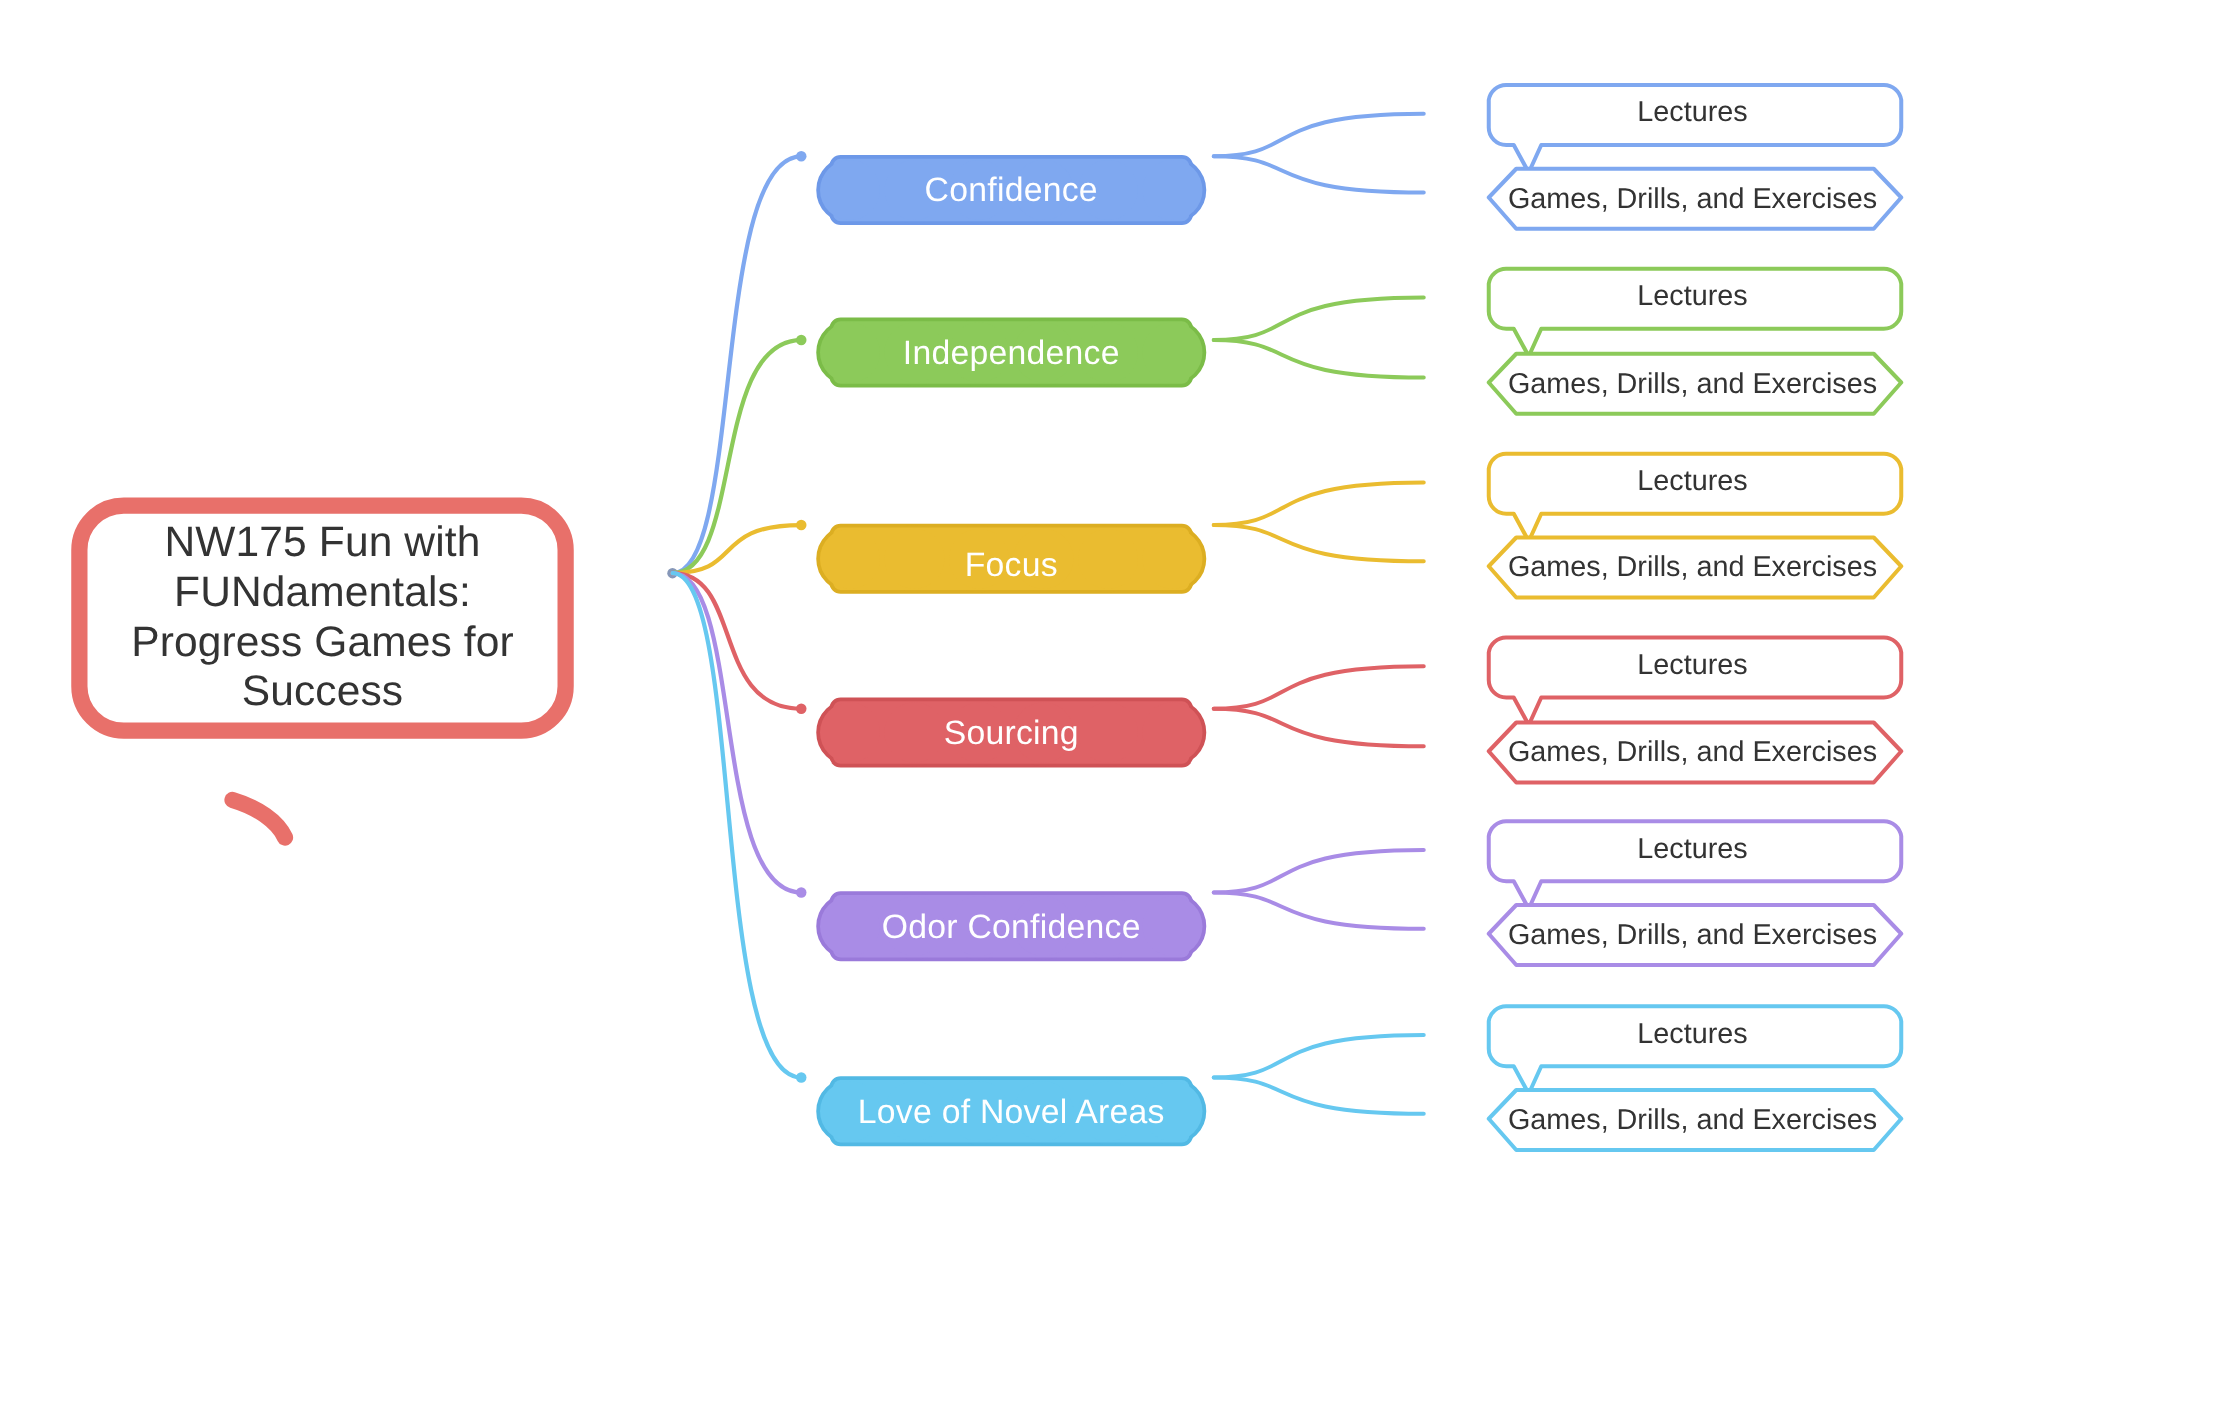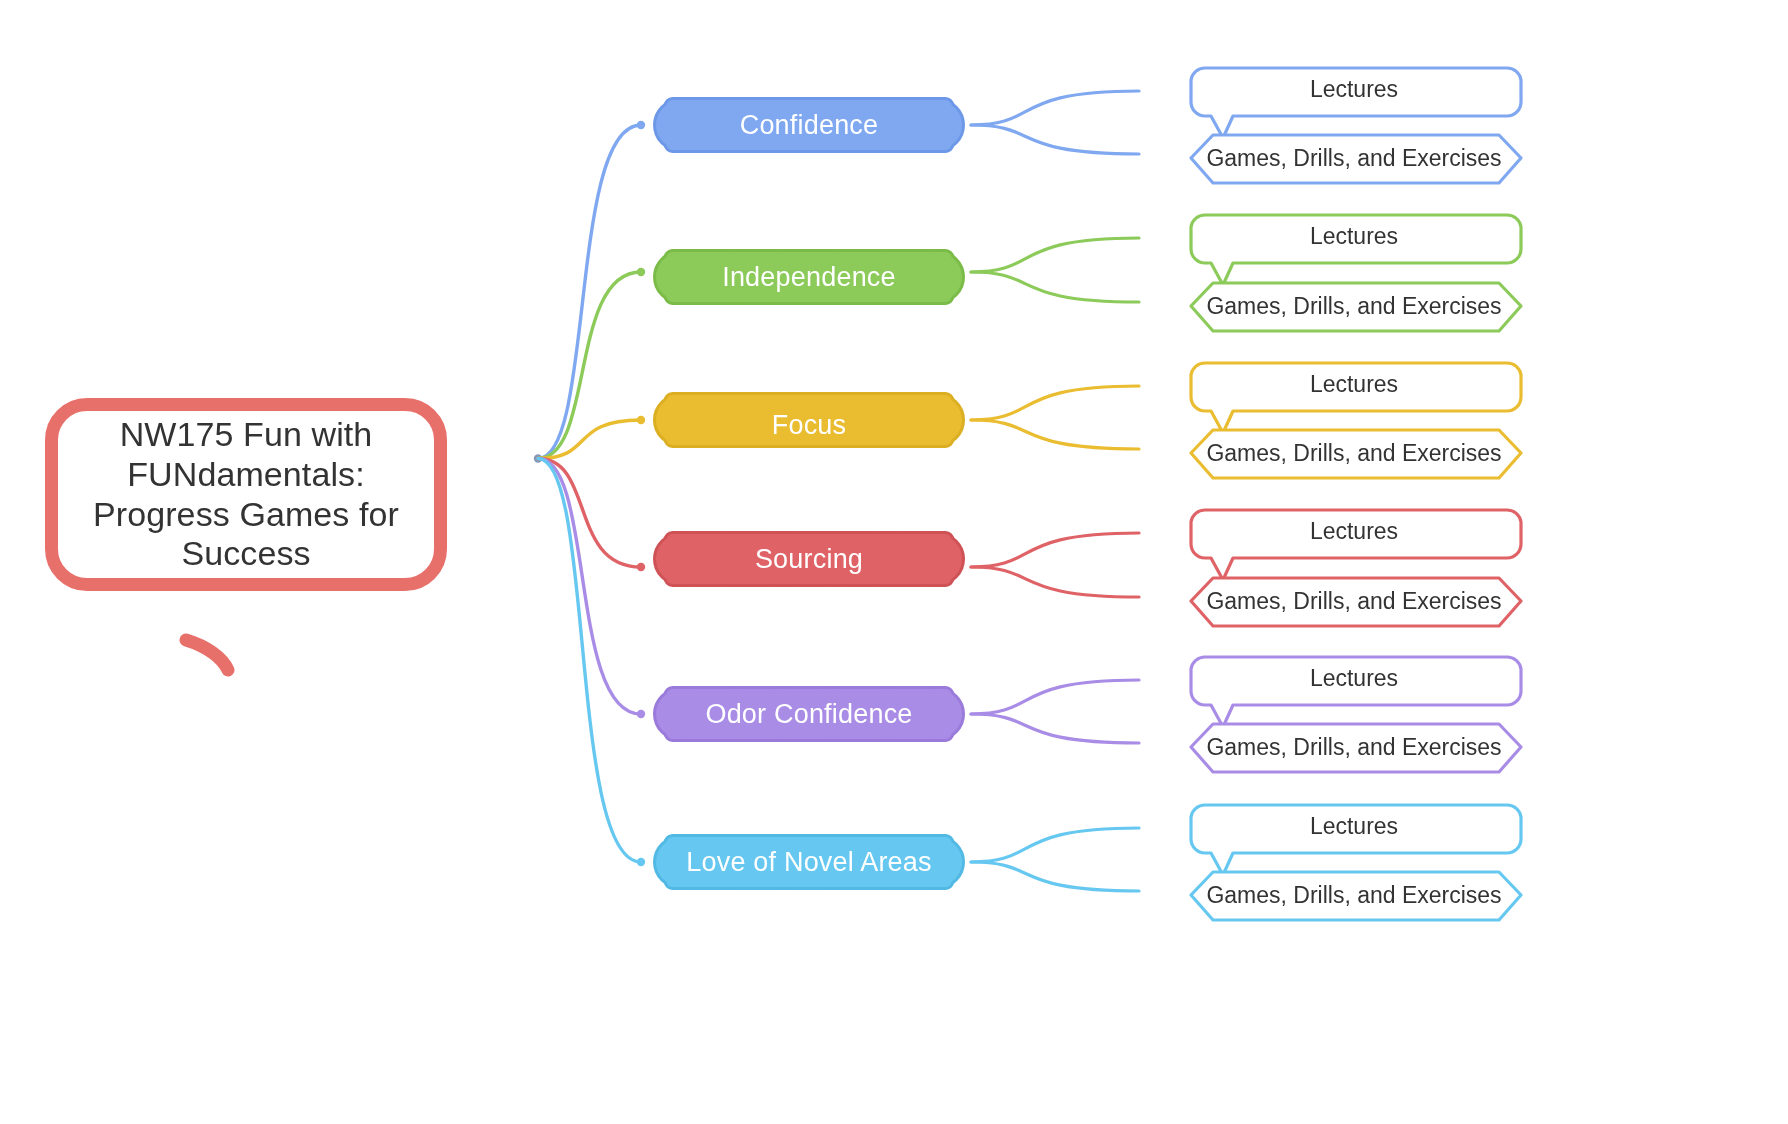--- a/index.html
+++ b/index.html
@@ -25,20 +25,21 @@
     line-height:1.17;
     letter-spacing:.1px;
     background:#ffffff;
     z-index:4;
   }
 
   
   .cloud{
     position:absolute;
     z-index:3;
+    margin-top:27px;
   }
   .cloud svg{position:absolute;left:0;top:0;overflow:visible;}
   .cloud .cloud-label{
     position:absolute;
     left:0;top:0;
     width:100%;height:100%;
     display:flex;align-items:center;justify-content:center;
     color:#ffffff;
     font-size:27px;
     letter-spacing:.2px;
@@ -90,21 +91,21 @@
       <path d="M 538 458.5 C 594.65 458.5, 568.9 714, 641 714" fill="none" stroke="#a98ce6" stroke-width="3.4" stroke-linecap="round"></path>
       <circle cx="641" cy="714" r="4.2" fill="#a98ce6"></circle>
       <path d="M 971 714 C 1041.56 714, 1007.96 680, 1139 680" fill="none" stroke="#a98ce6" stroke-width="3.2" stroke-linecap="round"></path>
       <path d="M 971 714 C 1041.56 714, 1007.96 743, 1139 743" fill="none" stroke="#a98ce6" stroke-width="3.2" stroke-linecap="round"></path>
       <path d="M 538 458.5 C 594.65 458.5, 568.9 862, 641 862" fill="none" stroke="#66c8f0" stroke-width="3.4" stroke-linecap="round"></path>
       <circle cx="641" cy="862" r="4.2" fill="#66c8f0"></circle>
       <path d="M 971 862 C 1041.56 862, 1007.96 828, 1139 828" fill="none" stroke="#66c8f0" stroke-width="3.2" stroke-linecap="round"></path>
       <path d="M 971 862 C 1041.56 862, 1007.96 891, 1139 891" fill="none" stroke="#66c8f0" stroke-width="3.2" stroke-linecap="round"></path>
     </svg>
 
-  <div class="root-node" style="left: 45px; top: 398px; width: 402px; height: 193px; border-color: rgb(232, 112, 106); border-width: 13px; color: rgb(51, 51, 51);">
+  <div class="root-node" style="left: 57px; top: 398px; width: 402px; height: 193px; border-color: rgb(232, 112, 106); border-width: 13px; color: rgb(51, 51, 51);">
     <span>NW175&nbsp;Fun&nbsp;with<br>FUNdamentals:<br>Progress&nbsp;Games&nbsp;for<br>Success</span>
   </div>
 
   <div id="nodes">
       <div class="cloud" style="left: 653px; top: 98px; width: 312px; height: 54px;">
         <svg width="312" height="54" viewBox="0 0 312 54">
           <g>
             <g>
               <rect x="13.5" y="2" width="285" height="50" rx="6" fill="#6d98e8" stroke="#6d98e8" stroke-width="6" stroke-linejoin="round"></rect>
               <circle cx="27" cy="27" r="24" fill="#6d98e8" stroke="#6d98e8" stroke-width="6" stroke-linejoin="round"></circle>
@@ -132,21 +133,21 @@
           <path d="M 16 2 H 318 A 14 14 0 0 1 332 14 V 36 A 14 14 0 0 1 318 50 H 44 L 34 72 L 22 50  H 16 A 14 14 0 0 1 2 36 V 14 A 14 14 0 0 1 16 2 Z" fill="#ffffff" stroke="#7fa8f0" stroke-width="3.2" stroke-linejoin="round"></path>
         </svg>
         <div class="leaf-label">Lectures</div>
       </div>
       <div class="leaf hexagon" style="left: 1143px; top: 133px; width: 330px; height: 50px;">
         <svg width="334" height="54" viewBox="0 0 334 54">
           <path d="M 24 2 H 310 L 332 25 L 310 50 H 24 L 2 25 Z" fill="#ffffff" stroke="#7fa8f0" stroke-width="3.2" stroke-linejoin="round"></path>
         </svg>
         <div class="leaf-label">Games, Drills, and Exercises</div>
       </div>
-      <div class="cloud" style="left: 653px; top: 250px; width: 312px; height: 54px;">
+      <div class="cloud" style="left: 653px; top: 228px; width: 312px; height: 54px;">
         <svg width="312" height="54" viewBox="0 0 312 54">
           <g>
             <g>
               <rect x="13.5" y="2" width="285" height="50" rx="6" fill="#7bbc48" stroke="#7bbc48" stroke-width="6" stroke-linejoin="round"></rect>
               <circle cx="27" cy="27" r="24" fill="#7bbc48" stroke="#7bbc48" stroke-width="6" stroke-linejoin="round"></circle>
               <circle cx="78.6" cy="27" r="24" fill="#7bbc48" stroke="#7bbc48" stroke-width="6" stroke-linejoin="round"></circle>
               <circle cx="130.2" cy="27" r="24" fill="#7bbc48" stroke="#7bbc48" stroke-width="6" stroke-linejoin="round"></circle>
               <circle cx="181.8" cy="27" r="24" fill="#7bbc48" stroke="#7bbc48" stroke-width="6" stroke-linejoin="round"></circle>
               <circle cx="233.4" cy="27" r="24" fill="#7bbc48" stroke="#7bbc48" stroke-width="6" stroke-linejoin="round"></circle>
               <circle cx="285" cy="27" r="24" fill="#7bbc48" stroke="#7bbc48" stroke-width="6" stroke-linejoin="round"></circle>

